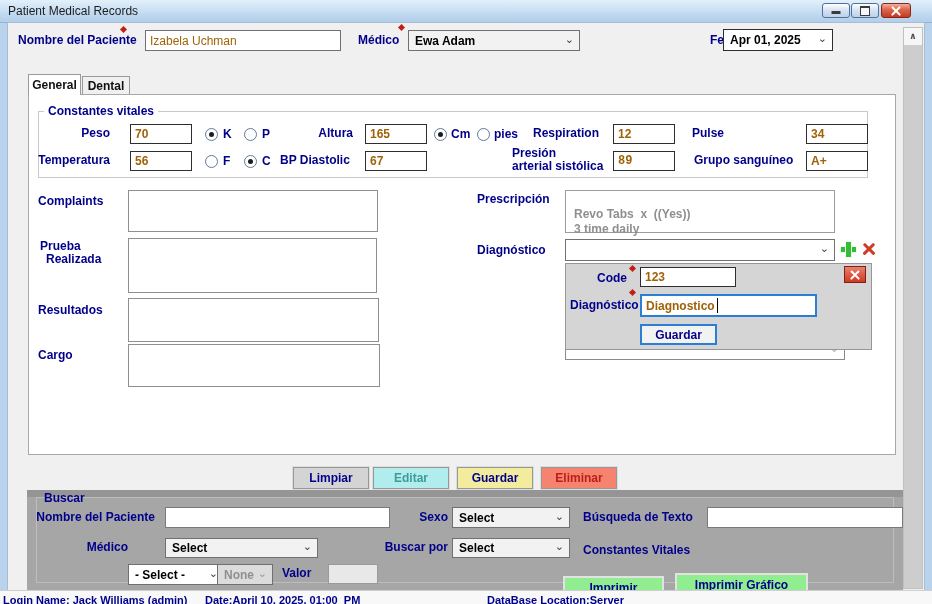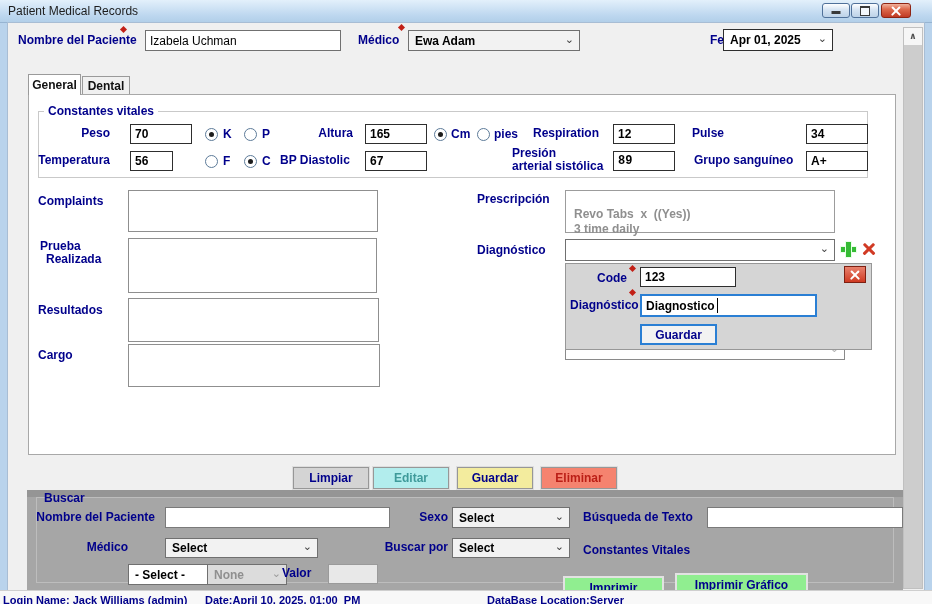--- a/index.html
+++ b/index.html
@@ -24,21 +24,21 @@
   .x-icon::before,.x-icon::after{content:"";position:absolute;left:0;top:5px;width:12px;height:2.4px;background:#fff;border-radius:1px;}
   .x-icon::before{transform:rotate(45deg);} .x-icon::after{transform:rotate(-45deg);}
   .x-icon.red::before,.x-icon.red::after{background:#d13a24;height:3.4px;top:5px;width:15px;}
   .x-icon.red{width:15px;height:13px;}
   
   .client{position:absolute;left:7px;top:22px;width:918px;height:582px;background:#f0f0f0;border:1px solid #a8bdd4;box-sizing:border-box;}
   
   .lbl{position:absolute;font-size:12px;font-weight:700;color:#00008B;white-space:nowrap;line-height:13px;}
   .ast{position:absolute;width:5px;height:5px;background:#c22017;transform:rotate(45deg);}
   .tin{position:absolute;box-sizing:border-box;background:#fff;border:1px solid #707070;
-    font-family:inherit;font-size:12px;color:#000000;padding:0 4px;}
+    font-family:inherit;font-size:12px;color:#a16207;padding:0 4px;}
   .tin.dark{border:1px solid #2e2e2e;font-weight:700;}
   .ta{position:absolute;box-sizing:border-box;background:#fff;border:1px solid #8f8f8f;resize:none;font-family:inherit;font-size:12px;padding:2px 4px;}
   .combo{position:absolute;box-sizing:border-box;background:#fff;border:1px solid #707070;
     font-size:12px;font-weight:700;color:#000;}
   .combo .cv{position:absolute;left:6px;top:50%;transform:translateY(-50%);white-space:nowrap;}
   .chev{position:absolute;right:5px;top:50%;transform:translateY(-60%);
     font-family:"DejaVu Sans",sans-serif;font-size:11px;font-weight:400;color:#404040;line-height:10px;}
   .combo.gray{background:#f2f2f2;}
   .combo.disabled{background:#dcdcdc;color:#8f8f8f;}
   .combo.disabled .chev{color:#9a9a9a;}
@@ -143,21 +143,21 @@
     <span class="lbl" style="left:451px;top:128px;">Cm</span>
     <span class="radio" style="left:477px;top:128px;"></span>
     <span class="lbl" style="left:494px;top:128px;">pies</span>
 
     <span class="lbl" style="left:533px;top:127px;">Respiration</span>
     <input class="tin dark" style="left: 613px; top: 124px; width: 62px; height: 20px;" value="12">
     <span class="lbl" style="left:692px;top:127px;">Pulse</span>
     <input class="tin dark" style="left: 806px; top: 124px; width: 62px; height: 20px;" value="34">
 
     <span class="lbl" style="left:14px;top:154px;width:96px;text-align:right;">Temperatura</span>
-    <input class="tin dark" style="left: 130px; top: 151px; width: 43px; height: 20px;" value="56">
+    <input class="tin dark" style="left: 130px; top: 151px; width: 62px; height: 20px;" value="56">
     <span class="radio" style="left:205px;top:155px;"></span>
     <span class="lbl" style="left:223px;top:155px;">F</span>
     <span class="radio checked" style="left:244px;top:155px;"></span>
     <span class="lbl" style="left:262px;top:155px;">C</span>
 
     <span class="lbl" style="left:280px;top:154px;">BP Diastolic</span>
     <input class="tin dark" style="left: 365px; top: 151px; width: 62px; height: 20px;" value="67">
 
     <span class="lbl" style="left:512px;top:147px;">Presión</span>
     <span class="lbl" style="left:512px;top:160px;">arterial sistólica</span>
@@ -253,21 +253,21 @@
       <span class="cv">Select</span>
       <span class="chev">⌄</span>
     </div>
 
     <span class="lbl" style="left:583px;top:544px;">Constantes Vitales</span>
 
     <div class="combo" style="left:128px;top:564px;width:96px;height:21px;">
       <span class="cv">- Select -</span>
       <span class="chev">⌄</span>
     </div>
-    <div class="combo disabled" style="left:207px;top:564px;width:80px;height:21px;">
+    <div class="combo disabled" style="left:217px;top:564px;width:56px;height:21px;">
       <span class="cv">None</span>
       <span class="chev">⌄</span>
     </div>
     <span class="lbl" style="left:282px;top:567px;">Valor</span>
     <input class="tin" style="left: 328px; top: 564px; width: 50px; height: 20px; background: rgb(232, 232, 232); border-color: rgb(154, 154, 154);" value="">
 
     <div class="btn greenbtn" style="left:563px;top:576px;width:101px;height:26px;align-items:flex-start;padding-top:3px;">Imprimir</div>
     <div class="btn greenbtn" style="left:675px;top:573px;width:133px;height:26px;align-items:flex-start;padding-top:3px;">Imprimir Gráfico</div>
   </section>
 

